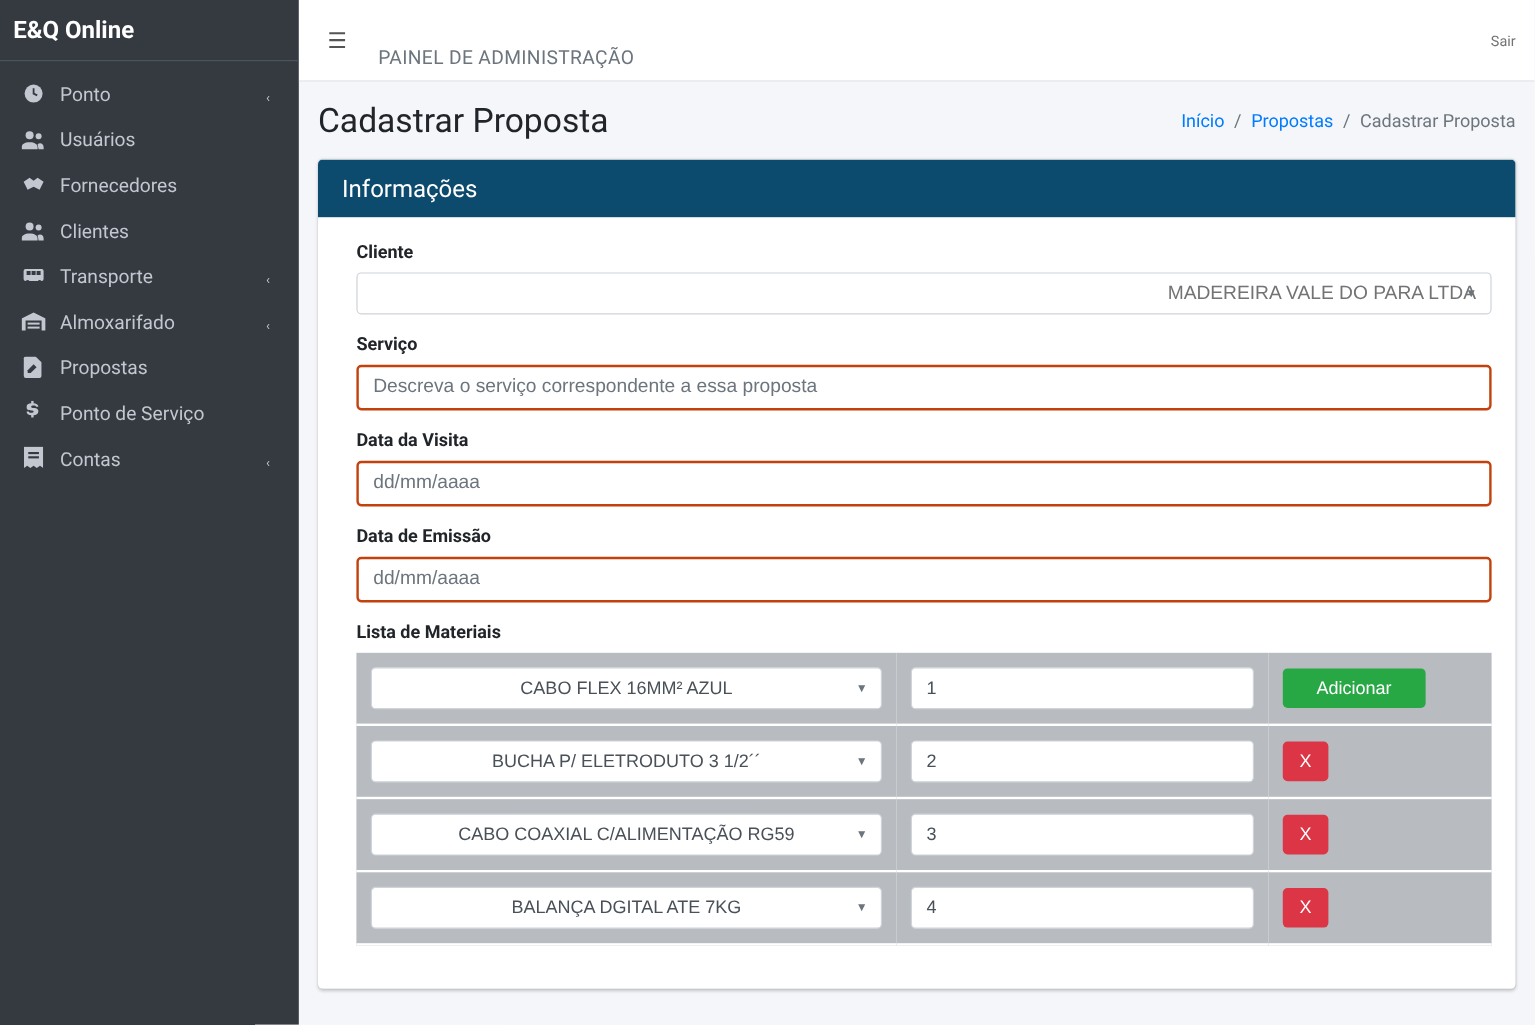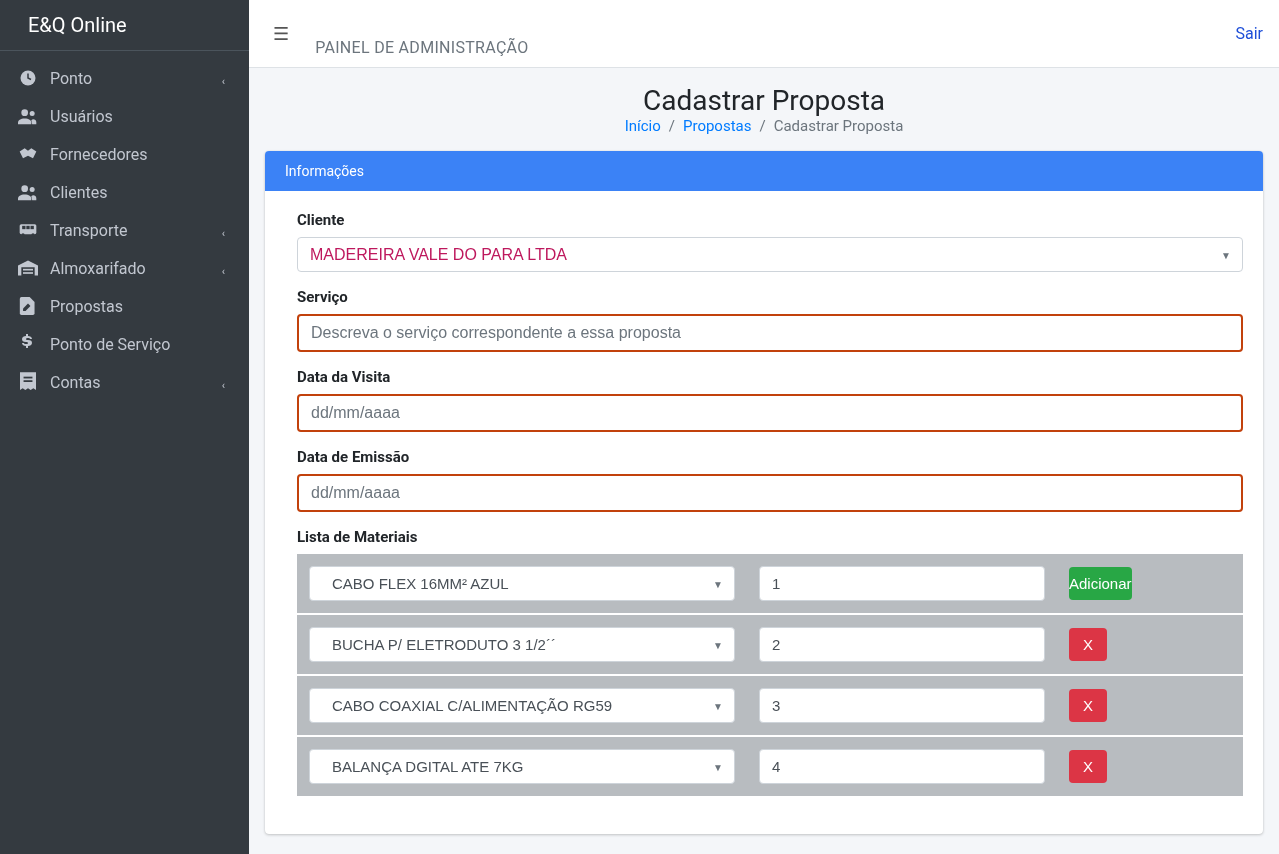--- a/index.html
+++ b/index.html
@@ -1,62 +1,62 @@
 <!DOCTYPE html>
 <html><head>
   <meta charset="utf-8">
   <style>
     * { margin: 0; padding: 0; box-sizing: border-box; }
     body { font-family: -apple-system, BlinkMacSystemFont, "Segoe UI", Roboto, "Helvetica Neue", Arial, sans-serif; font-size: 16px; color: #212529; background: #f4f6f9; overflow: hidden; }
     .wrapper { display: flex; height: 854px; width: 1279px; }
     
     
     .sidebar { width: 249px; background: #343a40; color: #c2c7d0; flex-shrink: 0; }
-    .brand { display: block; padding: 13px 12px 13px 28px; color: #fff; font-size: 20px; font-weight: 400; border-bottom: 1px solid #4b545c; }
+    .brand { display: block; padding: 13px 12px 13px 11px; color: #fff; font-size: 20px; font-weight: 700; border-bottom: 1px solid #4b545c; }
     .nav { list-style: none; padding: 8px 8px 0 8px; }
     .nav-item { position: relative; }
     .nav-link { display: flex; align-items: flex-end; padding: 9px 16px 9px 8px; color: #c2c7d0; text-decoration: none; border-radius: 4px; cursor: pointer; font-size: 16px; }
     .nav-icon { width: 24px; height: 20px; margin-right: 10px; display: inline-flex; align-items: center; justify-content: center; color: #c2c7d0; font-size: 18px; }
     .nav-chevron { margin-left: auto; font-size: 11px; color: #c2c7d0; }
     
     
     .main { flex: 1; display: flex; flex-direction: column; overflow: auto; }
     .topbar { display: flex; align-items: center; padding: 10px 16px; background: #fff; border-bottom: 1px solid #dee2e6; }
     .hamburger { font-size: 18px; color: #555; cursor: pointer; padding: 4px 8px; }
     .topbar-title { margin-left: 18px; color: #6c757d; font-size: 16px; font-weight: 400; letter-spacing: 0.3px; margin-top: 28px; }
-    .logout { margin-left: auto; color: #1d4ed8; cursor: pointer; font-size: 16px; }
-    
-    .content-header { display: flex; align-items: center; justify-content: space-between; padding: 16px 16px 8px 16px; flex-direction: column; }
+    .logout { margin-left: auto; color: #737373; cursor: pointer; font-size: 12px; }
+    
+    .content-header { display: flex; align-items: center; justify-content: space-between; padding: 16px 16px 8px 16px; }
     .page-title { font-size: 28px; font-weight: 400; color: #212529; }
     .breadcrumb { display: flex; align-items: flex-start; font-size: 15px; color: #6c757d; }
     .breadcrumb a { color: #007bff; text-decoration: none; cursor: pointer; }
     .breadcrumb .sep { padding: 0 8px; color: #6c757d; }
     .breadcrumb .active { color: #6c757d; }
     
     .content { padding: 8px 16px 16px 16px; }
     .card { background: #fff; border-radius: 4px; box-shadow: 0 0 1px rgba(0,0,0,.125), 0 1px 3px rgba(0,0,0,.2); overflow: hidden; }
-    .card-header { background: #3b82f6; color: #fff; padding: 12px 20px; font-size: 14px; font-weight: 400; }
+    .card-header { background: #0c4a6e; color: #fff; padding: 12px 20px; font-size: 20px; font-weight: 400; }
     .card-body { padding: 20px; margin-left: 12px; }
     
     .form-group { margin-bottom: 16px; }
     .form-label { display: block; font-weight: 700; font-size: 15px; color: #212529; margin-bottom: 8px; }
     .form-control { width: 100%; padding: 8px 12px; font-size: 16px; border: 2px solid #c2410c; border-radius: 4px; background: #fff; color: #495057; }
     .form-control::placeholder { color: #6c757d; }
-    .form-select { width: 100%; padding: 8px 12px; font-size: 16px; border: 1px solid #ced4da; border-radius: 4px; background: #fff; color: #be185d; appearance: none; position: relative; cursor: pointer; }
+    .form-select { width: 100%; padding: 8px 12px; font-size: 16px; border: 1px solid #ced4da; border-radius: 4px; background: #fff; color: #737373; appearance: none; position: relative; cursor: pointer; text-align: right; }
     .select-wrap { position: relative; }
     .select-wrap::after { content: "▼"; position: absolute; right: 12px; top: 50%; transform: translateY(-50%); font-size: 10px; color: #6c757d; pointer-events: none; }
     
     .materials-table { width: 100%; border-collapse: separate; border-spacing: 0; }
     .materials-table td { background: #b8bcc0; padding: 12px; border-bottom: 2px solid #fff; }
     .materials-table td:first-child { width: 450px; }
     .materials-table td:nth-child(2) { width: 310px; }
     .materials-table td:last-child { width: auto; }
-    .mat-select { width: 100%; padding: 8px 22px; font-size: 15px; border: 1px solid #ced4da; border-radius: 4px; background: #fff; color: #495057; appearance: none; cursor: pointer; }
+    .mat-select { width: 100%; padding: 8px 12px; font-size: 15px; border: 1px solid #ced4da; border-radius: 4px; background: #fff; color: #495057; appearance: none; cursor: pointer; text-align: center; }
     .mat-input { width: 100%; padding: 8px 12px; font-size: 15px; border: 1px solid #ced4da; border-radius: 4px; background: #fff; color: #495057; }
-    .btn { display: inline-block; padding: 8px 0; font-size: 15px; border: none; border-radius: 4px; cursor: pointer; text-align: center; }
+    .btn { display: inline-block; padding: 8px 28px; font-size: 15px; border: none; border-radius: 4px; cursor: pointer; text-align: center; }
     .btn-success { background: #28a745; color: #fff; }
     .btn-danger { background: #dc3545; color: #fff; padding: 8px 14px; }
   </style>
 </head>
 <body>
 
 <div class="wrapper">
   <aside class="sidebar">
     <div class="brand">E&amp;Q Online</div>
     <ul class="nav">

